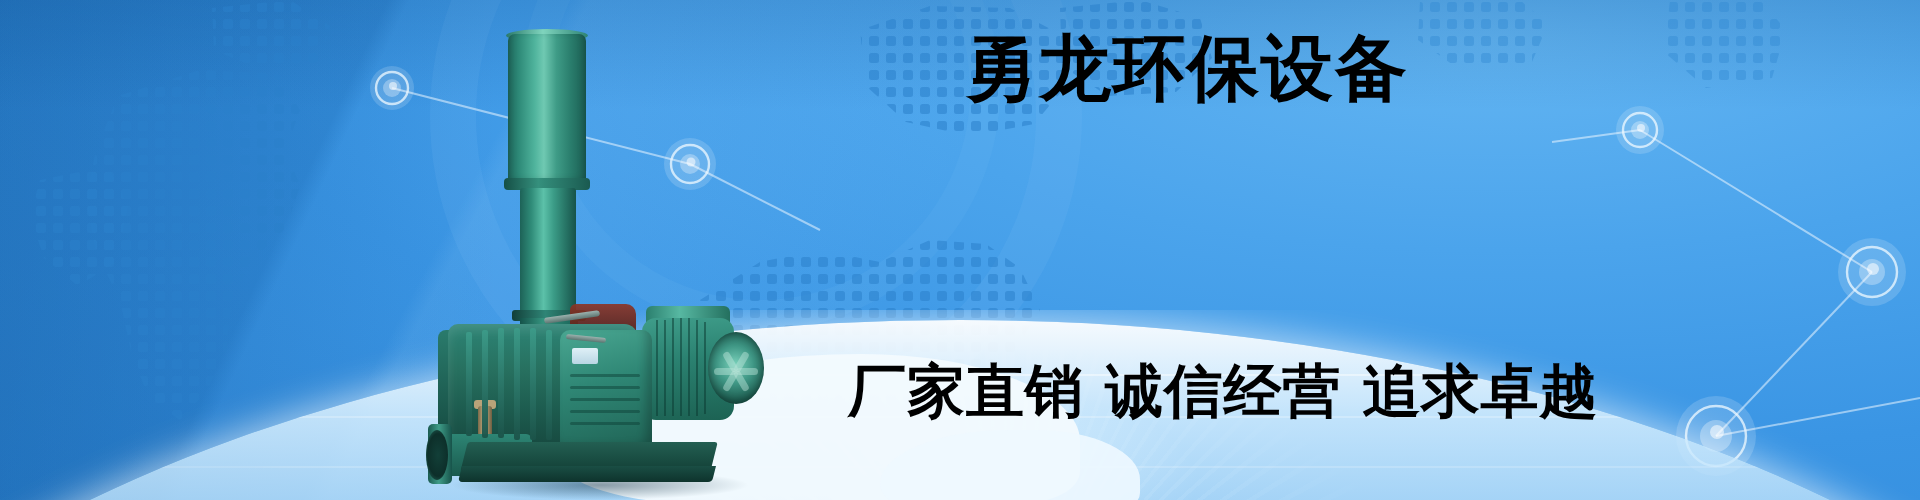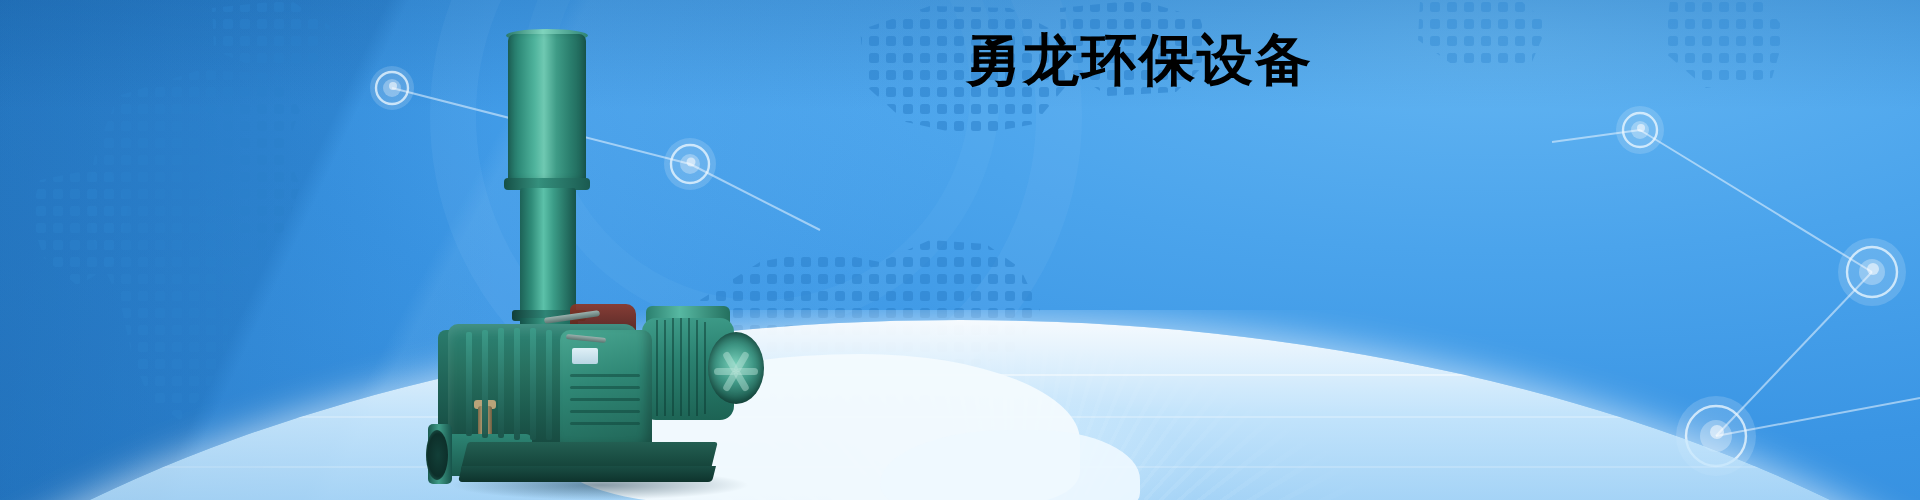--- a/index.html
+++ b/index.html
@@ -195,21 +195,21 @@
   }
   #shadow{
     left:30px;top:452px;width:300px;height:30px;border-radius:50%;
     background:radial-gradient(ellipse at 50% 50%, rgba(8,40,60,.45) 0%, rgba(8,40,60,0) 70%);
   }
   .pipe-small{position:absolute;background:linear-gradient(180deg,#9bb2ae,#5d7571);border-radius:3px;}
 
   
   .txt{position:absolute;color:#000;font-weight:bold;white-space:nowrap;}
   #title-text{
-    left:965px;top:32px;font-size:56px;letter-spacing:2px;line-height:1;
+    left:965px;top:32px;font-size:72px;letter-spacing:2px;line-height:1;
   }
   #phone-text{
     left:935px;top:196px;font-size:42px;letter-spacing:1px;line-height:1;
   }
   #slogan-text{
     left:848px;top:362px;font-size:58px;letter-spacing:1px;line-height:1;
   }
 </style>
 </head>
 <body>
@@ -362,14 +362,15 @@
     <div class="mp mfin" style="left:252px;top:300px;height:98px;"></div>
     <div class="mp mfin" style="left:260px;top:300px;height:98px;"></div>
     <div class="mp mfin" style="left:268px;top:300px;height:98px;"></div>
     <div class="mp mfin" style="left:276px;top:302px;height:96px;"></div>
     <div class="mp mfin" style="left:284px;top:304px;height:92px;"></div>
   </div>
 
   <div class="txt" id="title-text">勇龙环保设备</div>
 
 
+  <div class="txt" id="slogan-text">厂家直销 诚信经营 追求卓越</div>
 
 </div>
 
 </body></html>

